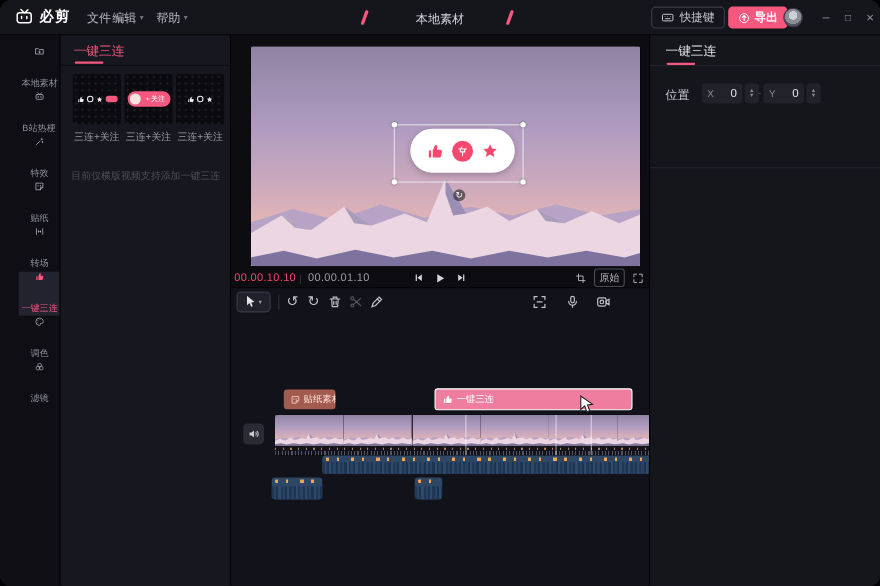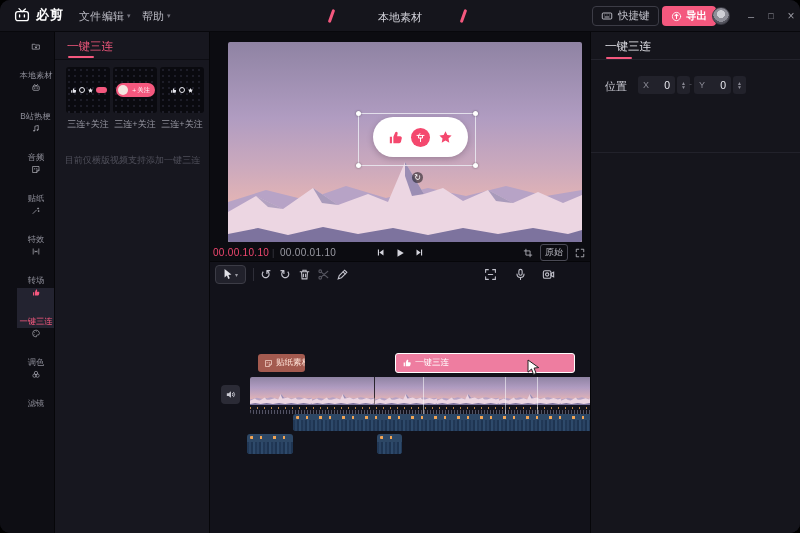--- a/index.html
+++ b/index.html
@@ -250,41 +250,33 @@
       <span>本地素材</span>
     </div>
     <div class="sb-item">
       <svg viewBox="0 0 24 24" fill="none" stroke="currentColor" stroke-width="1.8" stroke-linecap="round">
           <rect x="3.5" y="8" width="17" height="11.5" rx="2.5"></rect>
           <path d="M8 3.5l4 4M16.5 4l-4 3.5M8.8 12.5V15M15.2 12.5V15"></path>
         </svg>
       <span>B站热梗</span>
     </div>
     <div class="sb-item">
-      <svg viewBox="0 0 24 24" fill="none" stroke="currentColor" stroke-width="1.8">
-          <path d="M9 18V6l9-2.2V16"></path>
-          <circle cx="6.8" cy="18" r="2.2" fill="currentColor" stroke="none"></circle>
-          <circle cx="15.8" cy="16" r="2.2" fill="currentColor" stroke="none"></circle>
-        </svg>
-      <span>音频</span>
-    </div>
-    <div class="sb-item">
-      <svg viewBox="0 0 24 24" fill="none" stroke="currentColor" stroke-width="1.8" stroke-linecap="round">
-          <path d="M4 4h16v10l-6 6H4z"></path>
-          <path d="M14 20v-6h6M8.5 9.2v1.6M14 9.2v1.6"></path>
-        </svg>
-      <span>贴纸</span>
-    </div>
-    <div class="sb-item">
       <svg viewBox="0 0 24 24" fill="none" stroke="currentColor" stroke-width="1.8" stroke-linecap="round">
           <path d="M4 20L13 11"></path>
           <path fill="currentColor" stroke="none" d="M17.5 3l1 2.5L21 6.5l-2.5 1-1 2.5-1-2.5L14 6.5l2.5-1z"></path>
           <path d="M19 12.5v2M18 13.5h2"></path>
         </svg>
       <span>特效</span>
+    </div>
+    <div class="sb-item">
+      <svg viewBox="0 0 24 24" fill="none" stroke="currentColor" stroke-width="1.8" stroke-linecap="round">
+          <path d="M4 4h16v10l-6 6H4z"></path>
+          <path d="M14 20v-6h6M8.5 9.2v1.6M14 9.2v1.6"></path>
+        </svg>
+      <span>贴纸</span>
     </div>
     <div class="sb-item">
       <svg viewBox="0 0 24 24" fill="none" stroke="currentColor" stroke-width="1.8" stroke-linecap="round">
           <path d="M4.5 5v14M19.5 5v14"></path>
           <path fill="currentColor" stroke="none" d="M8.5 8.5l3.5 3.5-3.5 3.5zM15.5 8.5L12 12l3.5 3.5z"></path>
         </svg>
       <span>转场</span>
     </div>
     <div class="sb-item active">
       <svg viewBox="0 0 24 24" style="color:#f4587e;">

